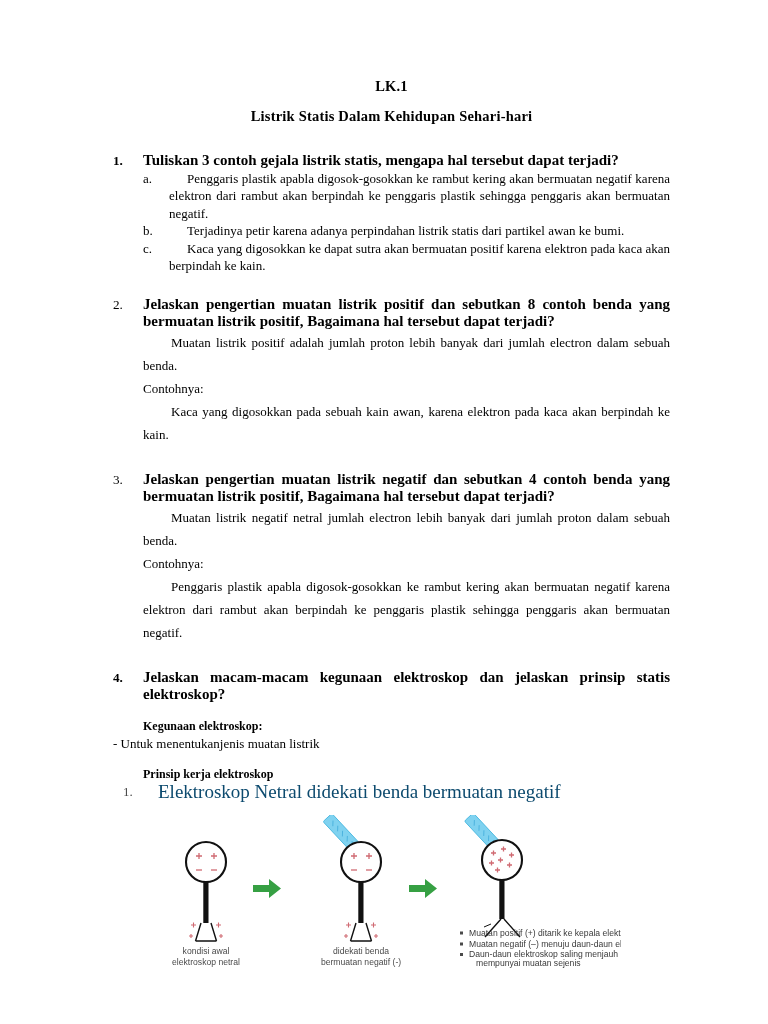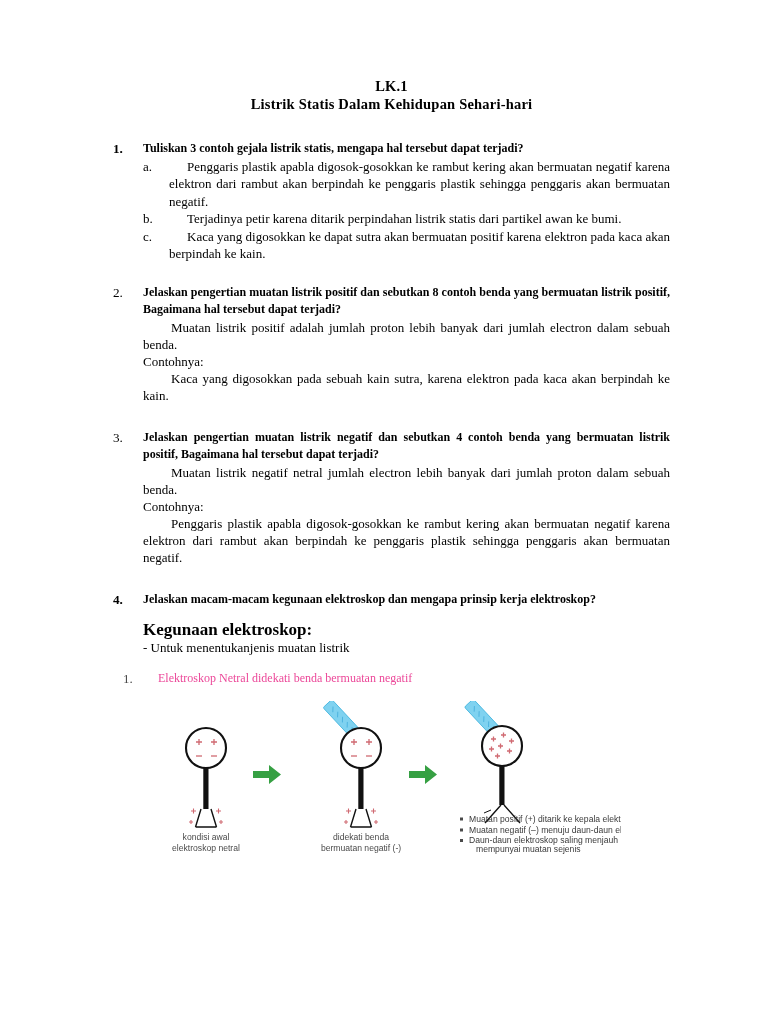--- a/index.html
+++ b/index.html
@@ -29,39 +29,40 @@
     font-weight: bold;
     font-size: 14.5px;
     letter-spacing: 0.2px;
     line-height: 17px;
   }
   .title-line-2 {
     font-weight: bold;
     font-size: 14.5px;
     letter-spacing: 0.2px;
     line-height: 19px;
+    margin-top: 12px;
   }
 
   
   .qblock { margin-bottom: 12px; }
   .q-row {
     display: flex;
     align-items: flex-start;
   }
   .q-num {
     width: 30px;
     flex: 0 0 30px;
     font-size: 13.2px;
     line-height: 17.5px;
   }
   .q-num.bold { font-weight: bold; }
   .q-text {
     flex: 1 1 auto;
     font-weight: bold;
-    font-size: 12px;
+    font-size: 15px;
     line-height: 17.5px;
     text-align: justify;
     text-justify: inter-word;
   }
   .q-body {
     margin-left: 30px;
     font-size: 13px;
     line-height: 17.5px;
     text-align: justify;
     text-justify: inter-word;
@@ -77,53 +78,52 @@
     line-height: 17.5px;
   }
   .sub-text {
     flex: 1 1 auto;
     font-size: 13px;
     line-height: 17.5px;
     text-align: justify;
     text-justify: inter-word;
   }
   .sub-text.firstindent { text-indent: 18px; }
-  .para { font-size: 13px; line-height: 17px; text-align: justify; }
+  .para { font-size: 13px; line-height: 23px; text-align: justify; }
   .para.indent { text-indent: 28px; }
 
   
   .sec-head {
     margin-left: 30px;
     font-weight: bold;
-    font-size: 17px;
+    font-size: 12px;
     line-height: 18px;
   }
   .sec-item {
-    margin-left: 30px;
     font-size: 13px;
     line-height: 17.5px;
   }
   .spacer-8 { height: 9px; }
   .spacer-12 { height: 13px; }
   .numbered-row {
     display: flex;
     align-items: flex-start;
     margin-left: 10px;
   }
   .numbered-row .n {
     width: 35px;
     flex: 0 0 35px;
     font-size: 13px;
     line-height: 17.5px;
     color: #4a4a4a;
   }
   .numbered-row .t {
-    font-size: 12px;
-    line-height: 17.5px;
-    color: #ec4899;
+    font-size: 19px;
+    line-height: 17.5px;
+    color: #0c4a6e;
   }
 
   
   .diagram-wrap {
     position: relative;
     margin-top: 14px;
     margin-left: 38px;
     width: 470px;
     height: 160px;
   }
@@ -144,40 +144,40 @@
       <div class="q-num bold">1.</div>
       <div class="q-text">Tuliskan 3 contoh gejala listrik statis, mengapa hal tersebut dapat terjadi?</div>
     </div>
     <div class="q-body">
       <div class="sub-row">
         <div class="sub-letter">a.</div>
         <div class="sub-text firstindent">Penggaris plastik apabla digosok-gosokkan ke rambut kering akan bermuatan negatif karena elektron dari rambut akan berpindah ke penggaris plastik sehingga penggaris akan  bermuatan negatif.</div>
       </div>
       <div class="sub-row">
         <div class="sub-letter">b.</div>
-        <div class="sub-text firstindent">Terjadinya petir karena ditarik perpindahan listrik statis dari partikel awan ke bumi.</div>
+        <div class="sub-text firstindent">Terjadinya petir karena adanya perpindahan listrik statis dari partikel awan ke bumi.</div>
       </div>
       <div class="sub-row">
         <div class="sub-letter">c.</div>
         <div class="sub-text firstindent">Kaca yang digosokkan ke dapat sutra akan bermuatan positif karena elektron pada kaca akan berpindah ke kain.</div>
       </div>
     </div>
   </div>
 
   <div class="spacer-8"></div>
 
   <div class="qblock">
     <div class="q-row">
       <div class="q-num">2.</div>
       <div class="q-text">Jelaskan pengertian muatan listrik positif dan sebutkan 8 contoh benda yang bermuatan listrik positif, Bagaimana hal tersebut dapat terjadi?</div>
     </div>
     <div class="q-body">
       <div class="para indent">Muatan listrik positif adalah jumlah proton lebih banyak dari jumlah electron dalam sebuah benda.</div>
       <div class="para">Contohnya:</div>
-      <div class="para indent">Kaca yang digosokkan pada sebuah kain sutra, karena elektron pada kaca akan berpindah ke kain.</div>
+      <div class="para indent">Kaca yang digosokkan pada sebuah kain awan, karena elektron pada kaca akan berpindah ke kain.</div>
     </div>
   </div>
 
   <div class="spacer-12"></div>
 
   <div class="qblock">
     <div class="q-row">
       <div class="q-num">3.</div>
       <div class="q-text">Jelaskan pengertian muatan listrik negatif dan sebutkan 4 contoh benda yang bermuatan listrik positif, Bagaimana hal tersebut dapat terjadi?</div>
     </div>
@@ -186,30 +186,31 @@
       <div class="para">Contohnya:</div>
       <div class="para indent">Penggaris plastik apabla digosok-gosokkan ke rambut kering akan bermuatan negatif karena elektron dari rambut akan berpindah ke penggaris plastik sehingga penggaris akan bermuatan negatif.</div>
     </div>
   </div>
 
   <div class="spacer-12"></div>
 
   <div class="qblock">
     <div class="q-row">
       <div class="q-num bold">4.</div>
-      <div class="q-text">Jelaskan macam-macam kegunaan elektroskop dan mengapa prinsip kerja elektroskop?</div>
+      <div class="q-text">Jelaskan macam-macam kegunaan elektroskop dan jelaskan prinsip statis elektroskop?</div>
     </div>
 
     <div class="spacer-12"></div>
 
     <div class="sec-head">Kegunaan elektroskop:</div>
     <div class="sec-item">- Untuk menentukanjenis muatan listrik</div>
 
     <div class="spacer-12"></div>
 
+    <div class="sec-head">Prinsip kerja elektroskop</div>
     <div class="numbered-row">
       <div class="n">1.</div>
       <div class="t">Elektroskop Netral didekati benda bermuatan negatif</div>
     </div>
   </div>
 
   <div class="diagram-wrap">
     <svg class="diagram-svg" width="470" height="160" viewBox="0 0 470 160" xmlns="http://www.w3.org/2000/svg">
 
       <g>

